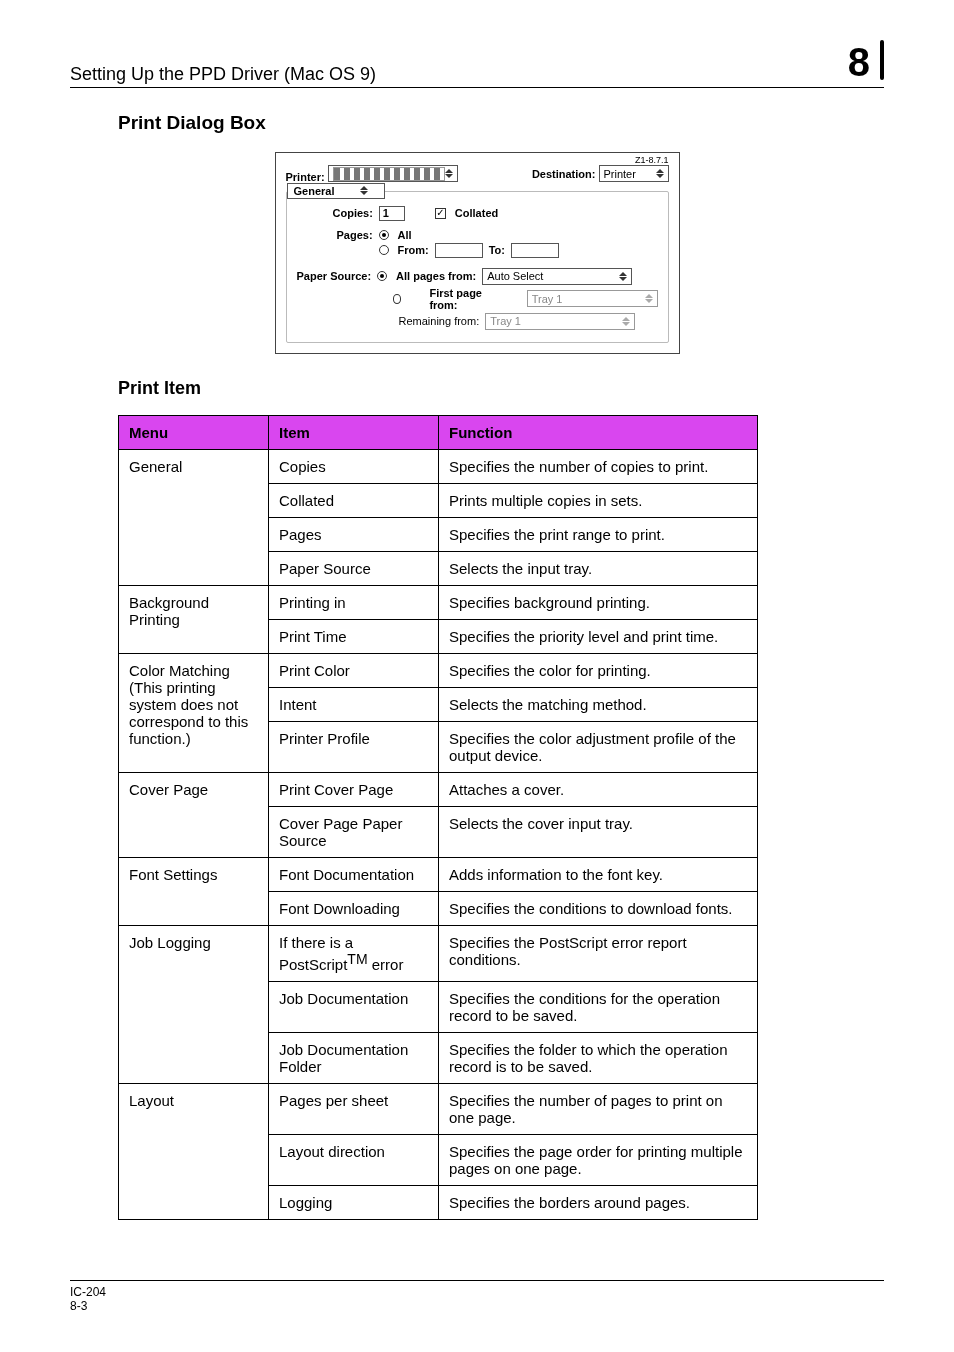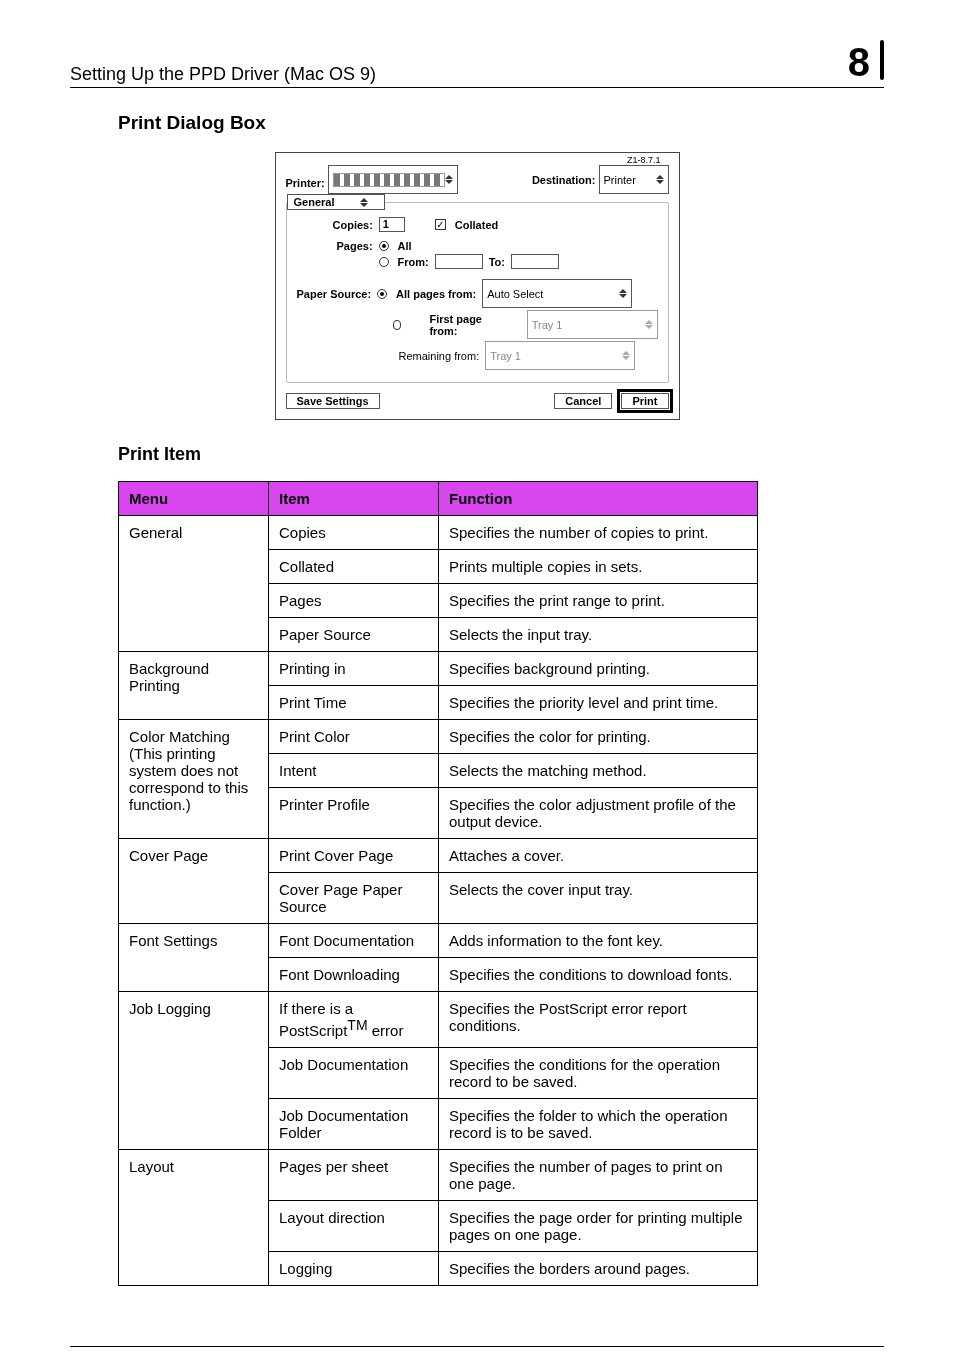--- a/index.html
+++ b/index.html
@@ -57,38 +57,38 @@
     margin: 0 auto 10px auto;
     border: 1px solid #444;
     padding: 8px 10px 10px 10px;
     font-family: "Helvetica Neue", Helvetica, Arial, sans-serif;
     font-size: 11px;
     color: #000;
     position: relative;
   }
   .dlg-version {
     position: absolute;
-    top: 2px; right: 18px;
+    top: 2px; right: 10px;
     font-size: 9px;
   }
   .dlg-row {
     display: flex;
     align-items: center;
     margin: 4px 0;
     gap: 6px;
   }
   .dlg-label { font-weight: 700; }
   .dlg-select {
     display: inline-flex;
     align-items: center;
     justify-content: space-between;
     border: 1px solid #555;
     background: #fff;
     padding: 1px 4px;
-    height: 29px;
+    height: 17px;
     min-width: 70px;
   }
   .dlg-select .sel-text { font-size: 11px; }
   .dlg-select.disabled { color:#888; border-color:#999; }
   .spin {
     width: 8px; height: 13px;
     display: inline-flex;
     flex-direction: column;
     justify-content: center;
     align-items: center;
@@ -290,27 +290,20 @@
       </div>
       <div class="dlg-group-inner-row" style="margin-left:102px;">
         <span class="dis-label">Remaining from:</span>
         <span class="dlg-select disabled" style="width:150px;">
           <span class="sel-text">Tray 1</span>
           <span class="spin"></span>
         </span>
       </div>
     </div>
 
-    <div class="dlg-bottom">
-      <span class="mac-btn">Save Settings</span>
-      <span>
-        <span class="mac-btn">Cancel</span>
-        <span class="mac-btn default" style="margin-left:6px;">Print</span>
-      </span>
-    </div>
   </div>
 
   <div class="subsection-title">Print Item</div>
 
   <table class="tbl">
     <thead>
       <tr>
         <th class="col-menu">Menu</th>
         <th class="col-item">Item</th>
         <th>Function</th>

